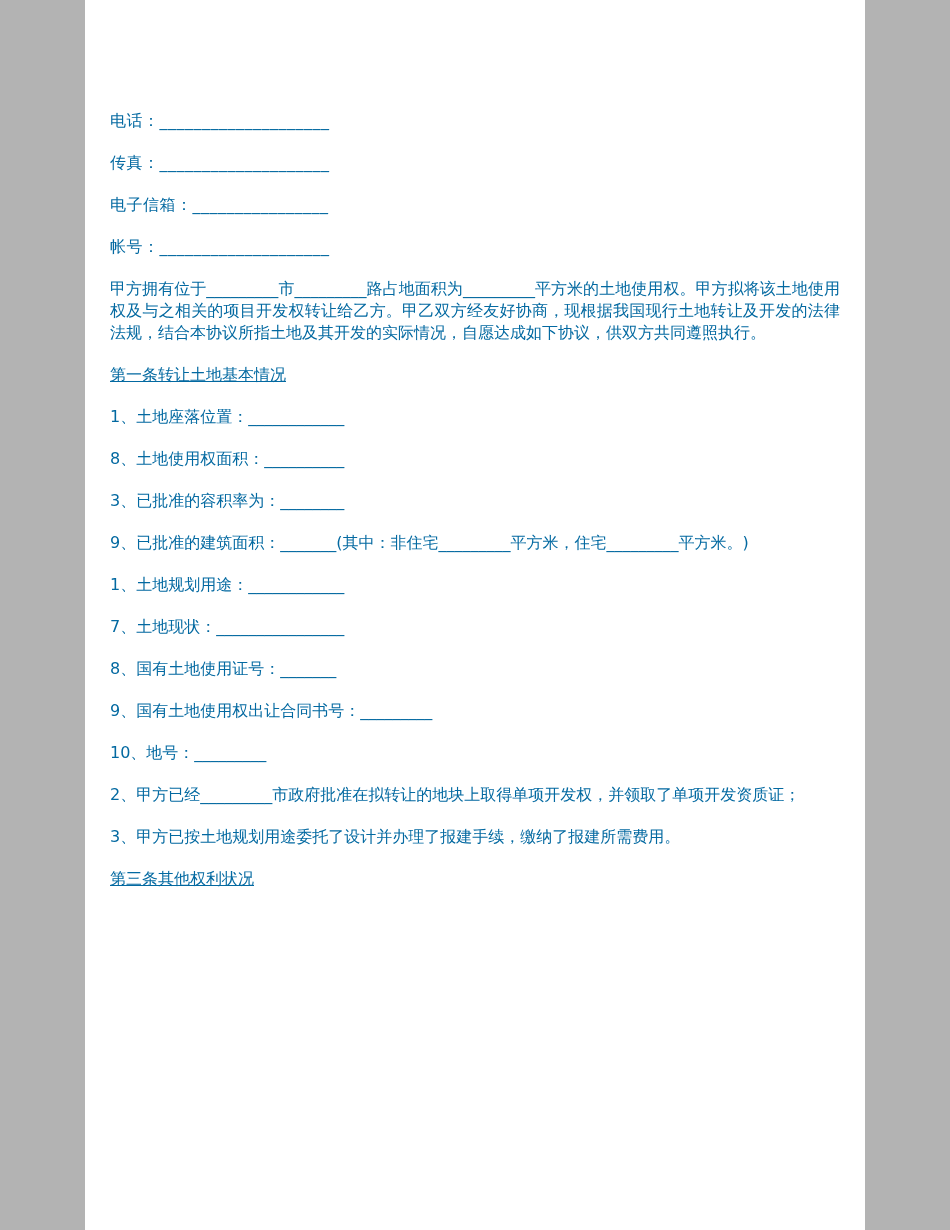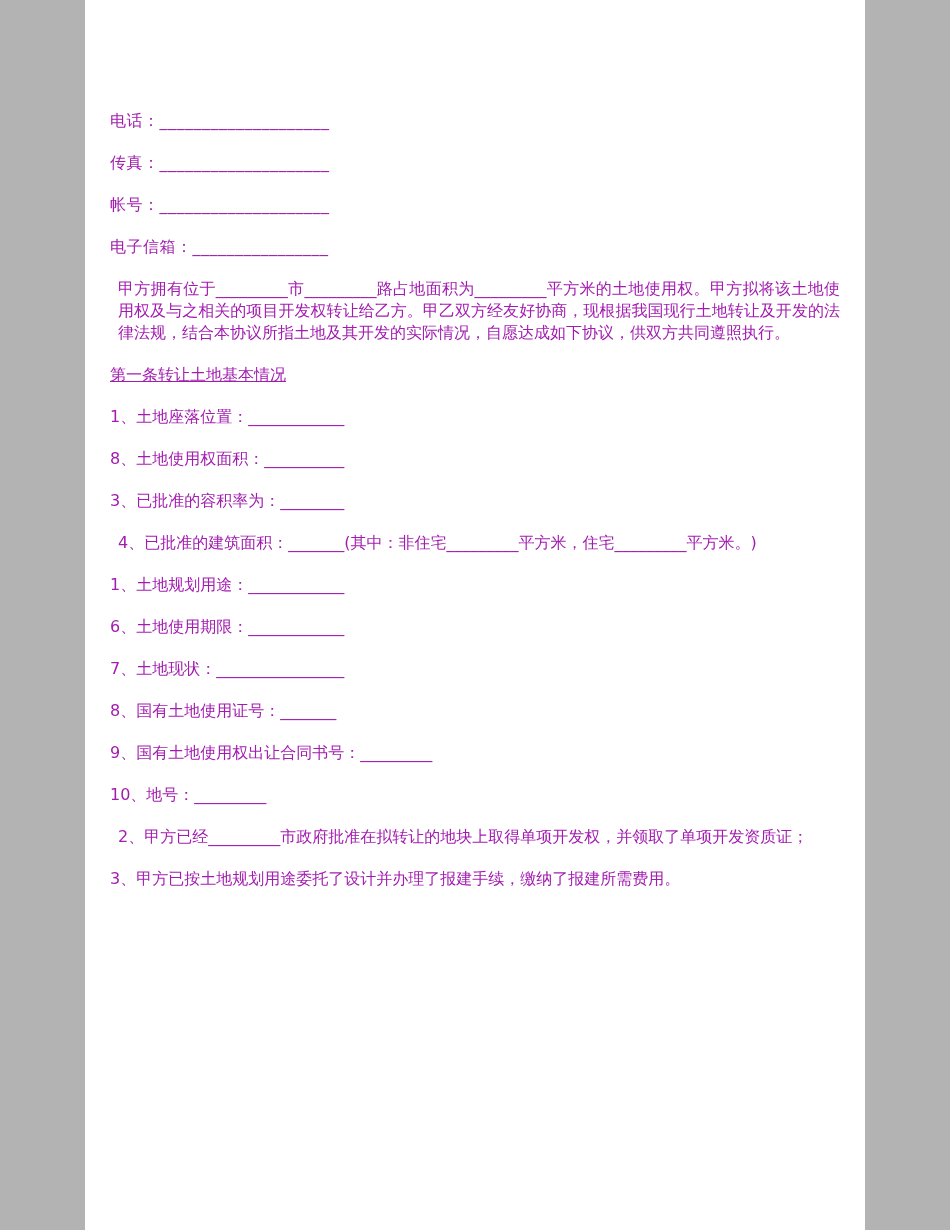--- a/index.html
+++ b/index.html
@@ -14,65 +14,64 @@
   .paper {
     width: 780px;
     min-height: 1230px;
     margin: 0 auto;
     background: #ffffff;
     padding: 110px 25px 60px 25px;
   }
   .doc p {
     font-size: 16px;
     line-height: 22px;
-    color: #a21caf;
+    color: #0369a1;
     margin: 0 0 20px 0;
     word-break: break-all;
   }
   .doc p.field {
     margin-bottom: 20px;
     letter-spacing: 0.5px;
   }
   .doc p.para {
     text-align: justify;
-    margin-left: 8px;
   }
   .doc p.heading {
     margin-bottom: 20px;
     text-decoration: underline;
   }
   .doc p.item {
     margin-bottom: 20px;
   }
 </style>
 </head>
 <body>
 
 <div class="paper">
   <div class="doc">
 
     <p class="field">电话：____________________</p>
     <p class="field">传真：____________________</p>
+    <p class="field">电子信箱：________________</p>
     <p class="field">帐号：____________________</p>
-    <p class="field">电子信箱：________________</p>
 
     <p class="para">甲方拥有位于_________市_________路占地面积为_________平方米的土地使用权。甲方拟将该土地使用权及与之相关的项目开发权转让给乙方。甲乙双方经友好协商，现根据我国现行土地转让及开发的法律法规，结合本协议所指土地及其开发的实际情况，自愿达成如下协议，供双方共同遵照执行。</p>
 
     <p class="heading">第一条转让土地基本情况</p>
 
     <p class="item">1、土地座落位置：____________</p>
     <p class="item">8、土地使用权面积：__________</p>
     <p class="item">3、已批准的容积率为：________</p>
-    <p class="item para">4、已批准的建筑面积：_______(其中：非住宅_________平方米，住宅_________平方米。)</p>
+    <p class="item para">9、已批准的建筑面积：_______(其中：非住宅_________平方米，住宅_________平方米。)</p>
     <p class="item">1、土地规划用途：____________</p>
-    <p class="item">6、土地使用期限：____________</p>
     <p class="item">7、土地现状：________________</p>
     <p class="item">8、国有土地使用证号：_______</p>
     <p class="item">9、国有土地使用权出让合同书号：_________</p>
     <p class="item">10、地号：_________</p>
 
 
     <p class="item para">2、甲方已经_________市政府批准在拟转让的地块上取得单项开发权，并领取了单项开发资质证；</p>
     <p class="item">3、甲方已按土地规划用途委托了设计并办理了报建手续，缴纳了报建所需费用。</p>
 
+    <p class="heading">第三条其他权利状况</p>
 
   </div>
 </div>
 
 </body></html>

